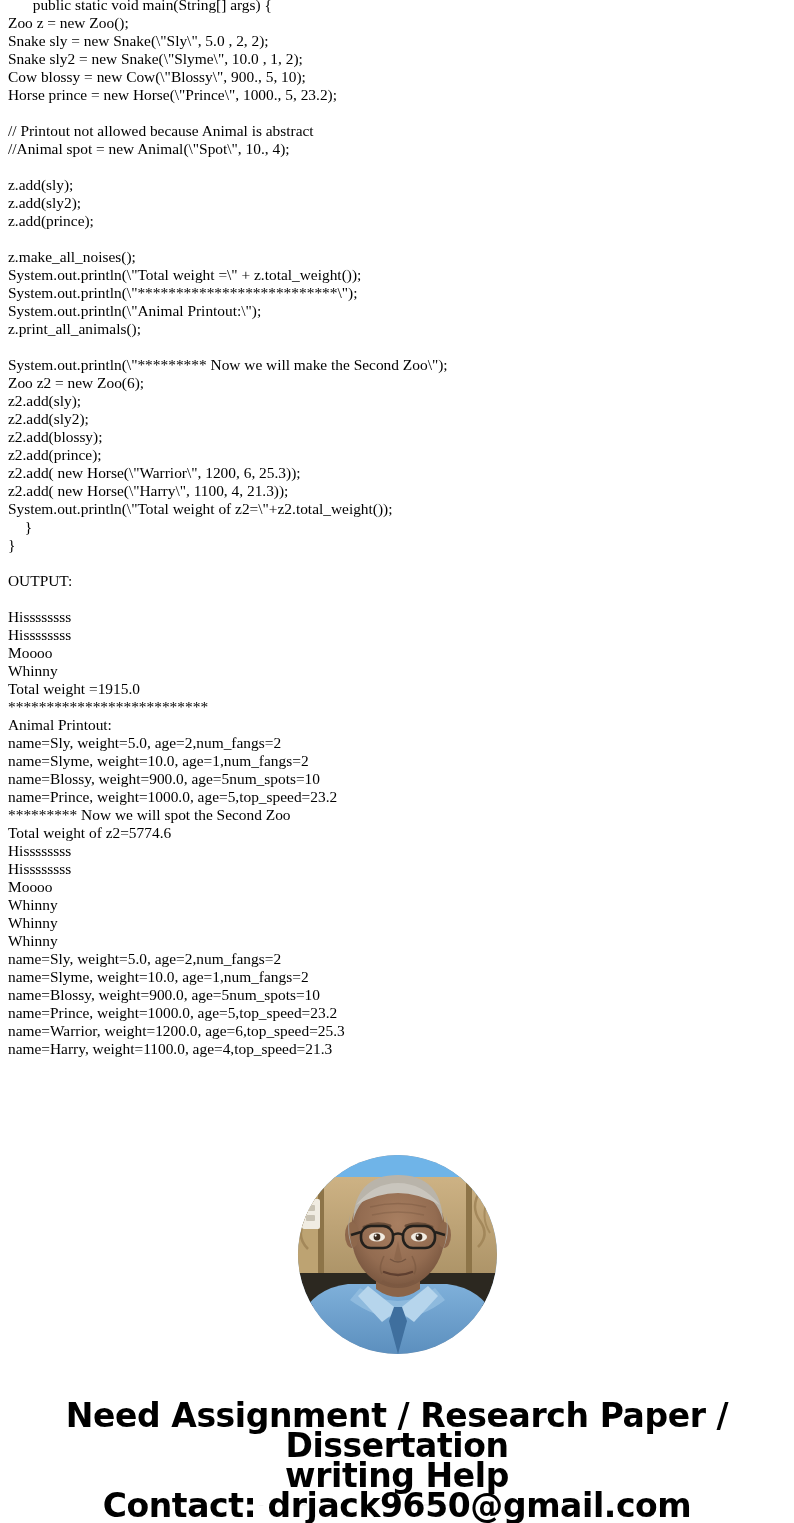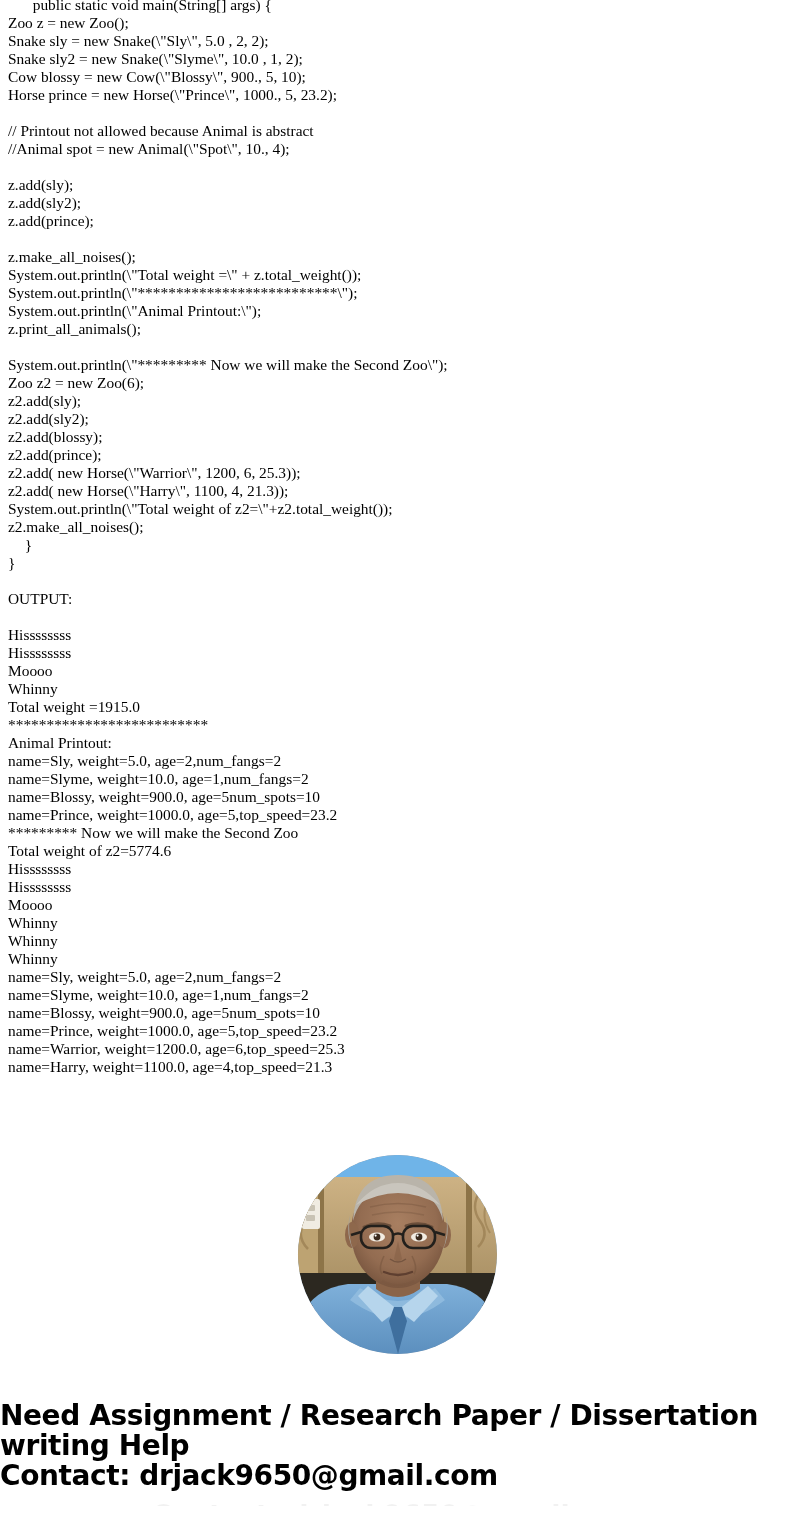--- a/index.html
+++ b/index.html
@@ -64,23 +64,24 @@
     width: 199px;
     height: 199px;
   }
 
   
   #promo {
     position: absolute;
     left: 0;
     top: 1401px;
     width: 794px;
+    text-align: center;
     font-family: "DejaVu Sans", "Liberation Sans", sans-serif;
     font-weight: bold;
-    font-size: 28px;
+    font-size: 33px;
     line-height: 30px;
     color: #000000;
     letter-spacing: -0.4px;
   }
   #promo .promo-line {
     display: block;
     white-space: pre-wrap;
   }
   #promo-tail {
     position: absolute;
@@ -124,38 +125,37 @@
     <div class="code-line blank"></div>
     <div class="code-line">System.out.println(\"********* Now we will make the Second Zoo\");</div>
     <div class="code-line">Zoo z2 = new Zoo(6);</div>
     <div class="code-line">z2.add(sly);</div>
     <div class="code-line">z2.add(sly2);</div>
     <div class="code-line">z2.add(blossy);</div>
     <div class="code-line">z2.add(prince);</div>
     <div class="code-line">z2.add( new Horse(\"Warrior\", 1200, 6, 25.3));</div>
     <div class="code-line">z2.add( new Horse(\"Harry\", 1100, 4, 21.3));</div>
     <div class="code-line">System.out.println(\"Total weight of z2=\"+z2.total_weight());</div>
-    <div class="code-line">z2.make_all_noises();</div>
     <div class="code-line indent-brace">  }</div>
     <div class="code-line">}</div>
     <div class="code-line blank"></div>
     <div class="code-line">OUTPUT:</div>
     <div class="code-line blank"></div>
     <div class="code-line">Hissssssss</div>
     <div class="code-line">Hissssssss</div>
     <div class="code-line">Moooo</div>
     <div class="code-line">Whinny</div>
     <div class="code-line">Total weight =1915.0</div>
     <div class="code-line">**************************</div>
     <div class="code-line">Animal Printout:</div>
     <div class="code-line">name=Sly, weight=5.0, age=2,num_fangs=2</div>
     <div class="code-line">name=Slyme, weight=10.0, age=1,num_fangs=2</div>
     <div class="code-line">name=Blossy, weight=900.0, age=5num_spots=10</div>
     <div class="code-line">name=Prince, weight=1000.0, age=5,top_speed=23.2</div>
-    <div class="code-line">********* Now we will make the Second Zoo</div>
+    <div class="code-line">********* Now we will spot the Second Zoo</div>
     <div class="code-line">Total weight of z2=5774.6</div>
     <div class="code-line">Hissssssss</div>
     <div class="code-line">Hissssssss</div>
     <div class="code-line">Moooo</div>
     <div class="code-line">Whinny</div>
     <div class="code-line">Whinny</div>
     <div class="code-line">Whinny</div>
     <div class="code-line">name=Sly, weight=5.0, age=2,num_fangs=2</div>
     <div class="code-line">name=Slyme, weight=10.0, age=1,num_fangs=2</div>
     <div class="code-line">name=Blossy, weight=900.0, age=5num_spots=10</div>

